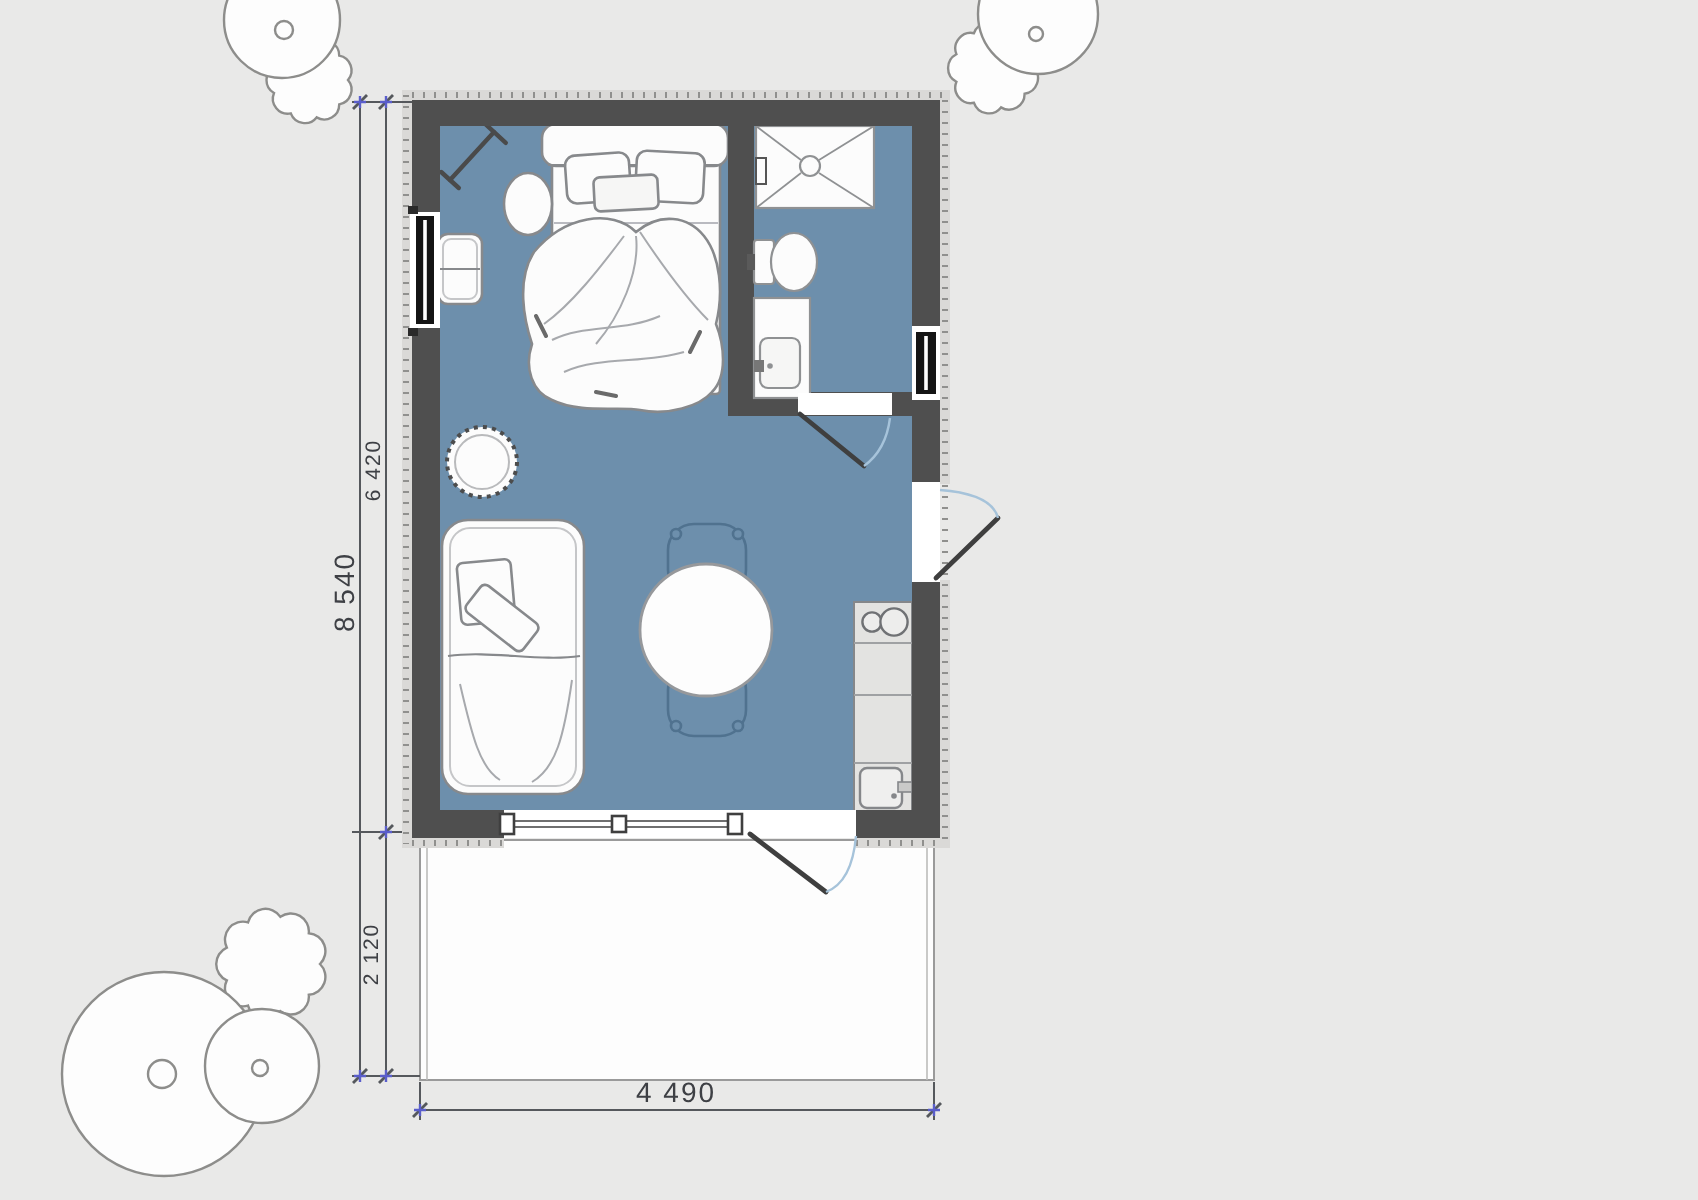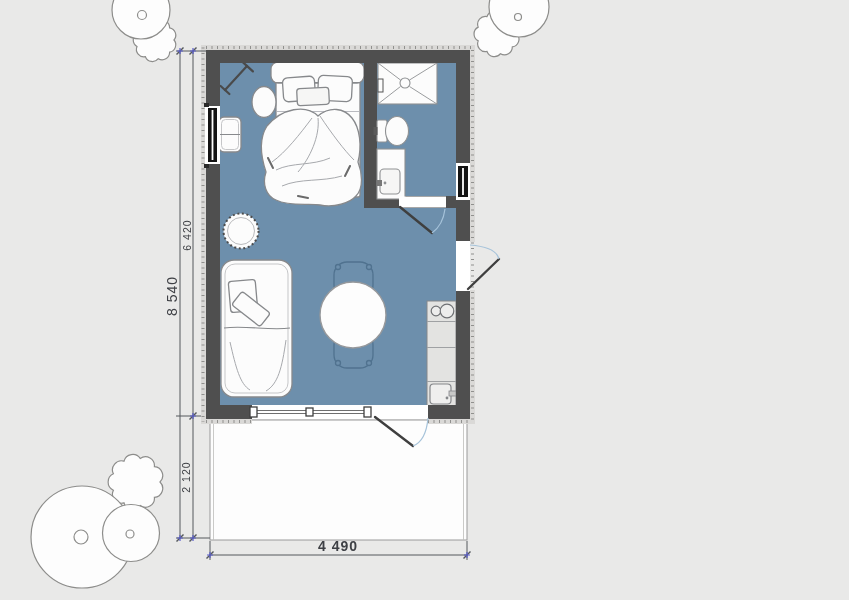--- a/index.html
+++ b/index.html
@@ -279,14 +279,14 @@
     <circle class="tree" cx="130" cy="534" r="4"></circle>
   </g>
 </svg>
 
   <div class="dim-label v lbl-lg" style="left:172px;top:296px;">8 540</div>
 
   <div class="dim-label v lbl-sm" style="left:187px;top:235px;">6 420</div>
 
   <div class="dim-label v lbl-sm" style="left:186px;top:477px;">2 120</div>
 
-  <div class="dim-label lbl-lg" style="left:338px;top:546px;font-weight:bold;">4 490</div>
+  <div class="dim-label lbl-lg" style="left:338px;top:546px;">4 490</div>
 </div>
 
 </body></html>

